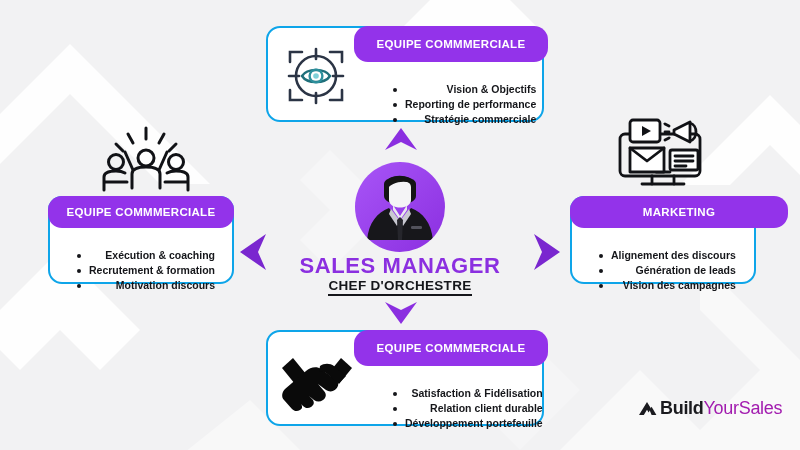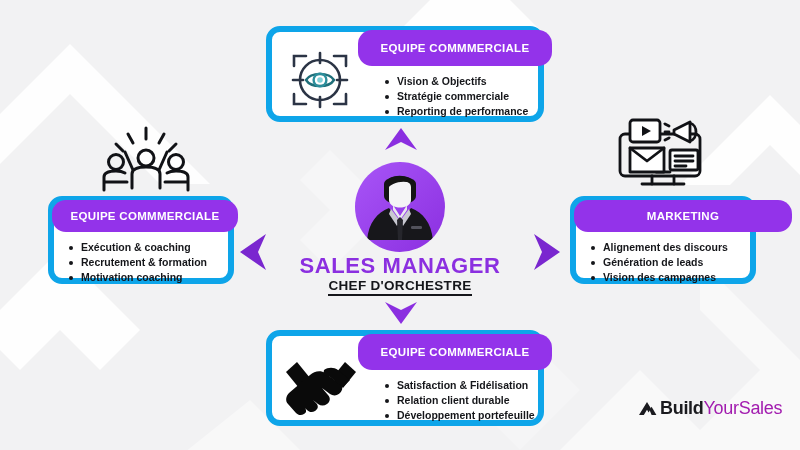--- a/index.html
+++ b/index.html
@@ -25,41 +25,42 @@
     position: absolute;
     inset: 0;
     overflow: hidden;
     pointer-events: none;
   }
 
   
   .card {
     position: absolute;
     background: #ffffff;
-    border: 6px solid #0ea5e9;
+    border: 2px solid #0ea5e9;
     border-radius: 14px;
     box-sizing: border-box;
   }
   .card-head {
     position: absolute;
     background: #9333ea;
     color: #ffffff;
     font-weight: bold;
     letter-spacing: .3px;
     display: flex;
     align-items: center;
     justify-content: center;
     box-sizing: border-box;
   }
   .bullets {
     position: absolute;
-    margin: 0;
+    margin: 12px;
     padding: 0;
     list-style: none;
     color: #15161a;
+    text-align: right;
   }
   .bullets li {
     position: relative;
     padding-left: 13px;
     font-weight: bold;
     font-size: 10.5px;
     line-height: 15px;
     white-space: nowrap;
   }
   .bullets li::before {
@@ -220,22 +221,22 @@
         <g fill="none" stroke="#1f6f7a" stroke-width="2.4">
           <path d="M24 38 C29 30 47 30 52 38 C47 46 29 46 24 38 Z"></path>
           <circle cx="38" cy="38" r="6.4" stroke="#2c8f9c"></circle>
           <circle cx="38" cy="38" r="2.8" fill="#7fd0d8" stroke="none"></circle>
         </g>
       </svg>
     </div>
     <div class="card-head">EQUIPE COMMMERCIALE</div>
     <ul class="bullets">
       <li>Vision &amp; Objectifs</li>
+      <li>Reporting de performance</li>
       <li>Stratégie commerciale</li>
-      <li>Reporting de performance</li>
     </ul>
   </div>
 
   <div class="card" id="card-bottom">
     <div class="card-icon">
       <svg viewBox="0 0 82 68" width="82" height="68">
         <g fill="#0a0a0a">
           <path d="M6 22 L17 12 L30 28 L19 38 Z"></path>
           <path d="M76 22 L65 12 L52 28 L63 38 Z"></path>
           <path d="M30 25 C34 21 41 20 45 23 L60 34 C63 36 63 40 60 43 C57 46 53 46 50 44 L42 38 L48 45 C51 48 50 52 47 54 C44 56 41 56 38 54 L33 50 L36 53 C39 56 38 59 35 61 C32 63 29 62 27 60 L23 56 L25 58 C27 61 26 63 24 64 C21 66 18 65 16 63 L8 54 C5 51 6 46 9 43 Z"></path>
@@ -249,21 +250,21 @@
       <li>Relation client durable</li>
       <li>Développement portefeuille</li>
     </ul>
   </div>
 
   <div class="card" id="card-left">
     <div class="card-head">EQUIPE COMMMERCIALE</div>
     <ul class="bullets">
       <li>Exécution &amp; coaching</li>
       <li>Recrutement &amp; formation</li>
-      <li>Motivation coaching</li>
+      <li>Motivation discours</li>
     </ul>
   </div>
 
   <div class="card" id="card-right">
     <div class="card-head">MARKETING</div>
     <ul class="bullets">
       <li>Alignement des discours</li>
       <li>Génération de leads</li>
       <li>Vision des campagnes</li>
     </ul>

